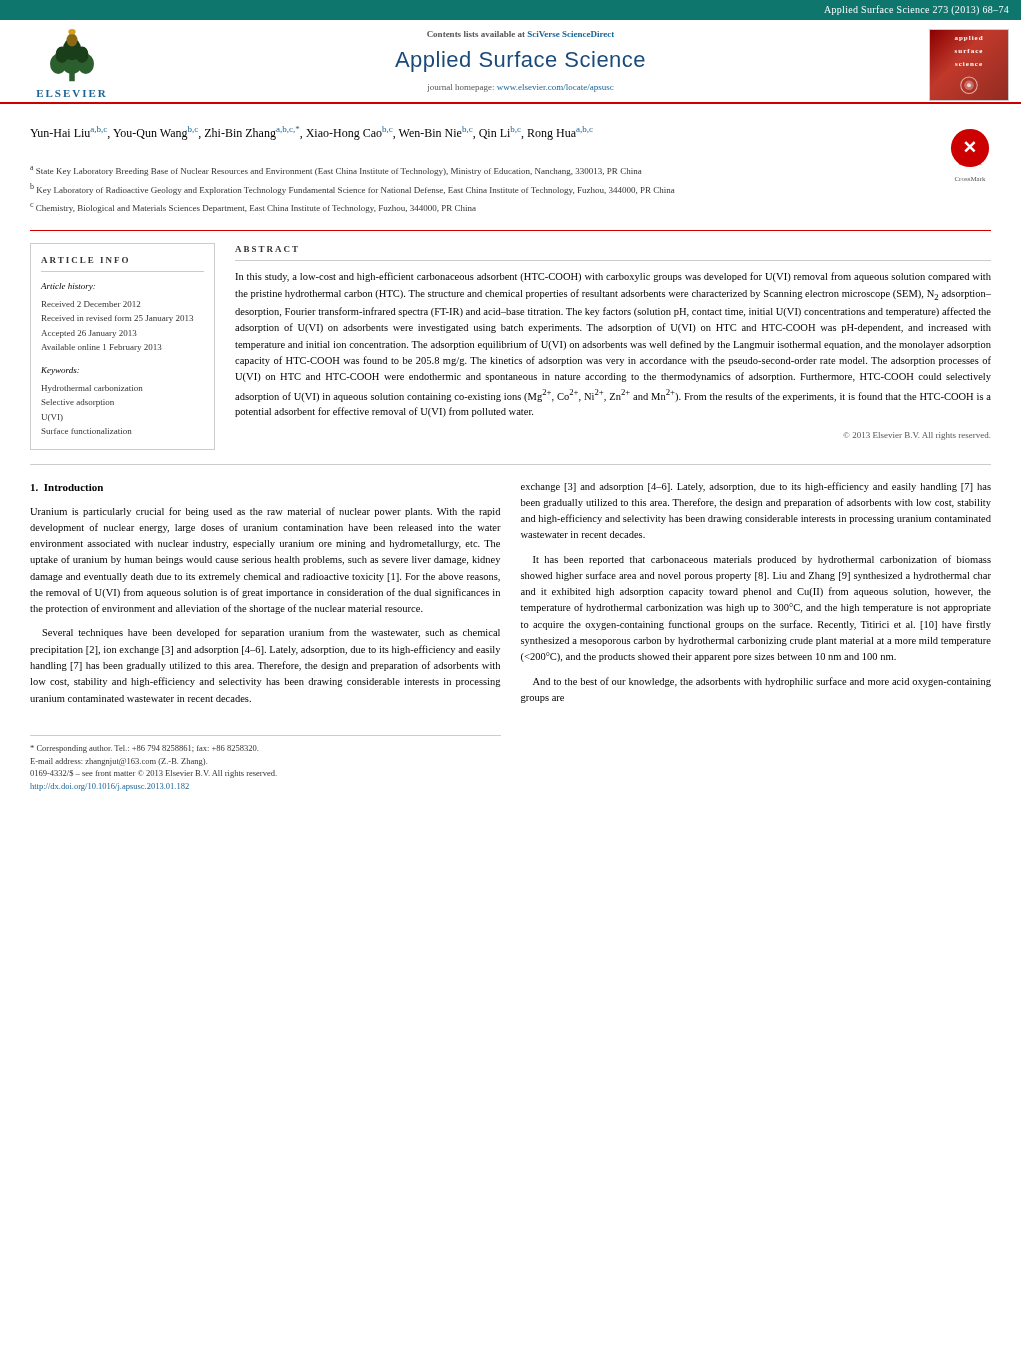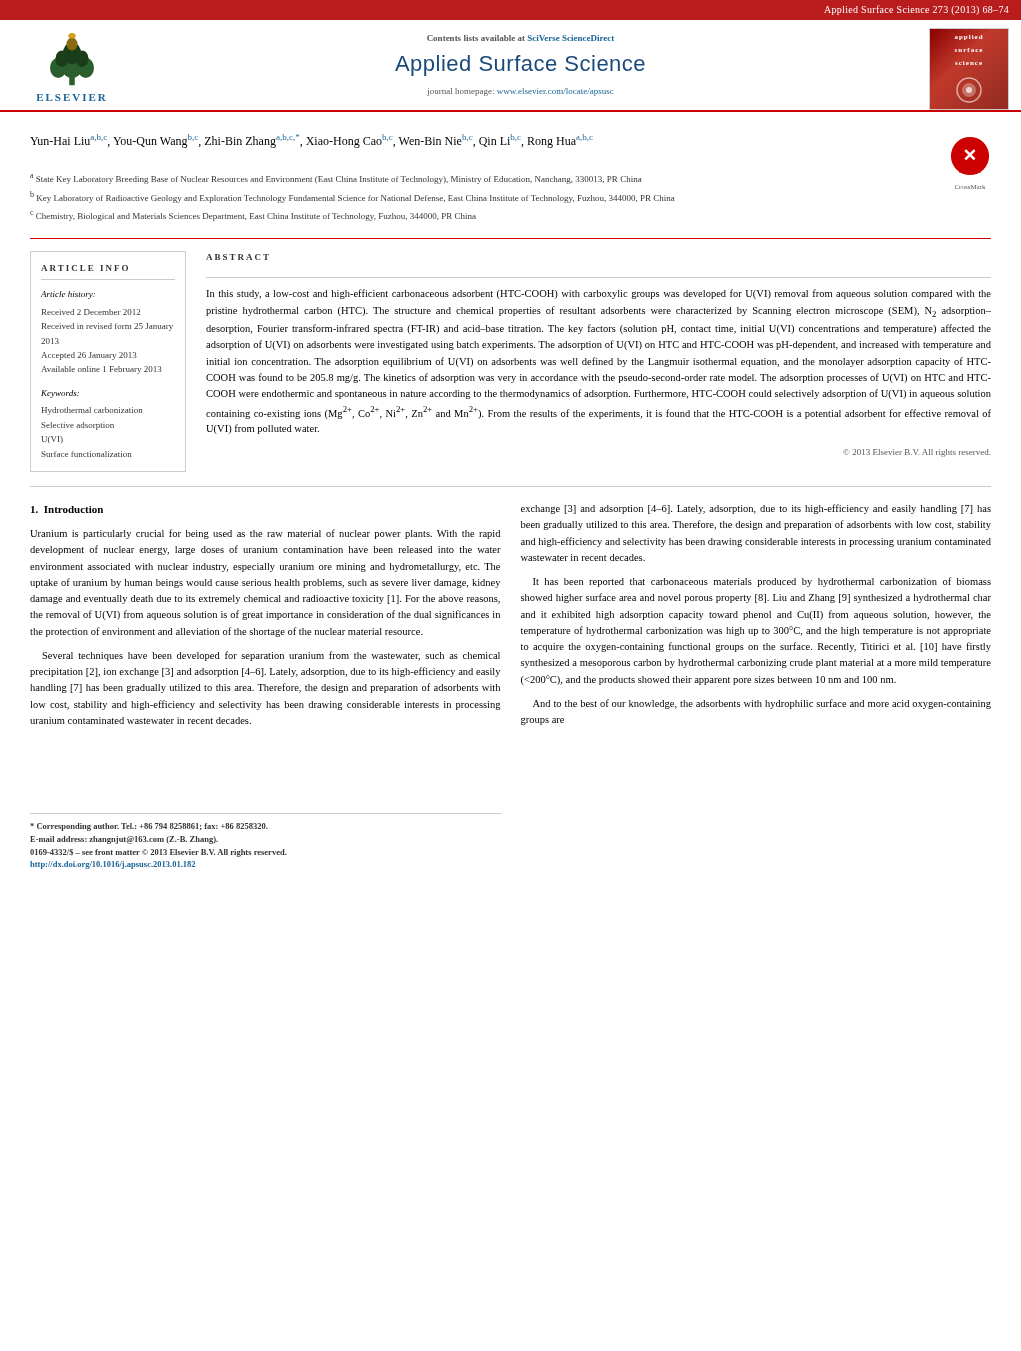--- a/index.html
+++ b/index.html
@@ -8,21 +8,21 @@
       background: #fff;
       color: #000;
       width: 1021px;
       min-height: 1351px;
       font-size: 13px;
       line-height: 1.4;
     }
 
     
     .journal-top-bar {
-      background: #b91c1c;
+      background: #0f766e;
       color: #fff;
       text-align: right;
       padding: 3px 12px;
       font-size: 10px;
       letter-spacing: 0.3px;
     }
 
     .journal-header {
       border-bottom: 2px solid #c00;
       padding: 8px 12px 0 12px;
@@ -86,21 +86,21 @@
 
     .journal-header-right {
       width: 100px;
       flex-shrink: 0;
       display: flex;
       justify-content: flex-end;
     }
 
     .journal-cover-img {
       width: 80px;
-      height: 82px;
+      height: 72px;
       background: linear-gradient(135deg, #8b0000 0%, #c0392b 40%, #922b21 100%);
       border: 1px solid #ccc;
       display: flex;
       flex-direction: column;
       align-items: center;
       justify-content: center;
       font-size: 7px;
       color: #fff;
       text-align: center;
       padding: 4px;
@@ -152,21 +152,21 @@
     .affil-sup { font-size: 8px; vertical-align: super; }
 
     
     .two-col {
       display: flex;
       gap: 20px;
       margin-top: 12px;
     }
 
     .col-left {
-      width: 156px;
+      width: 185px;
       flex-shrink: 0;
     }
 
     .col-right {
       flex: 1;
     }
 
     
     .article-info-box {
       border: 1px solid #ccc;
@@ -210,21 +210,21 @@
     
     .abstract-section { }
 
     .abstract-header {
       font-size: 9px;
       font-weight: bold;
       letter-spacing: 2px;
       text-transform: uppercase;
       color: #333;
       border-bottom: 1px solid #ccc;
-      padding-bottom: 14px;
+      padding-bottom: 5px;
       margin-bottom: 8px;
     }
 
     .abstract-text {
       font-size: 10.5px;
       line-height: 1.55;
       color: #000;
       text-align: justify;
     }
 
@@ -418,21 +418,21 @@
       <div class="section-heading">1. &nbsp;Introduction</div>
 
       <p class="body-para no-indent">
         Uranium is particularly crucial for being used as the raw material of nuclear power plants. With the rapid development of nuclear energy, large doses of uranium contamination have been released into the water environment associated with nuclear industry, especially uranium ore mining and hydrometallurgy, etc. The uptake of uranium by human beings would cause serious health problems, such as severe liver damage, kidney damage and eventually death due to its extremely chemical and radioactive toxicity [1]. For the above reasons, the removal of U(VI) from aqueous solution is of great importance in consideration of the dual significances in the protection of environment and alleviation of the shortage of the nuclear material resource.
       </p>
 
       <p class="body-para">
         Several techniques have been developed for separation uranium from the wastewater, such as chemical precipitation [2], ion exchange [3] and adsorption [4–6]. Lately, adsorption, due to its high-efficiency and easily handling [7] has been gradually utilized to this area. Therefore, the design and preparation of adsorbents with low cost, stability and high-efficiency and selectivity has been drawing considerable interests in processing uranium contaminated wastewater in recent decades.
       </p>
 
-      <div class="footnotes-area" style="margin-top:84px;font-weight:bold;">
+      <div class="footnotes-area" style="margin-top:28px;">
         <div>* Corresponding author. Tel.: +86 794 8258861; fax: +86 8258320.</div>
         <div>E-mail address: zhangnjut@163.com (Z.-B. Zhang).</div>
         <div>0169-4332/$ – see front matter © 2013 Elsevier B.V. All rights reserved.</div>
         <div>
           <a class="doi-link">http://dx.doi.org/10.1016/j.apsusc.2013.01.182</a>
         </div>
       </div>
     </div>
 
     <div class="body-col">

